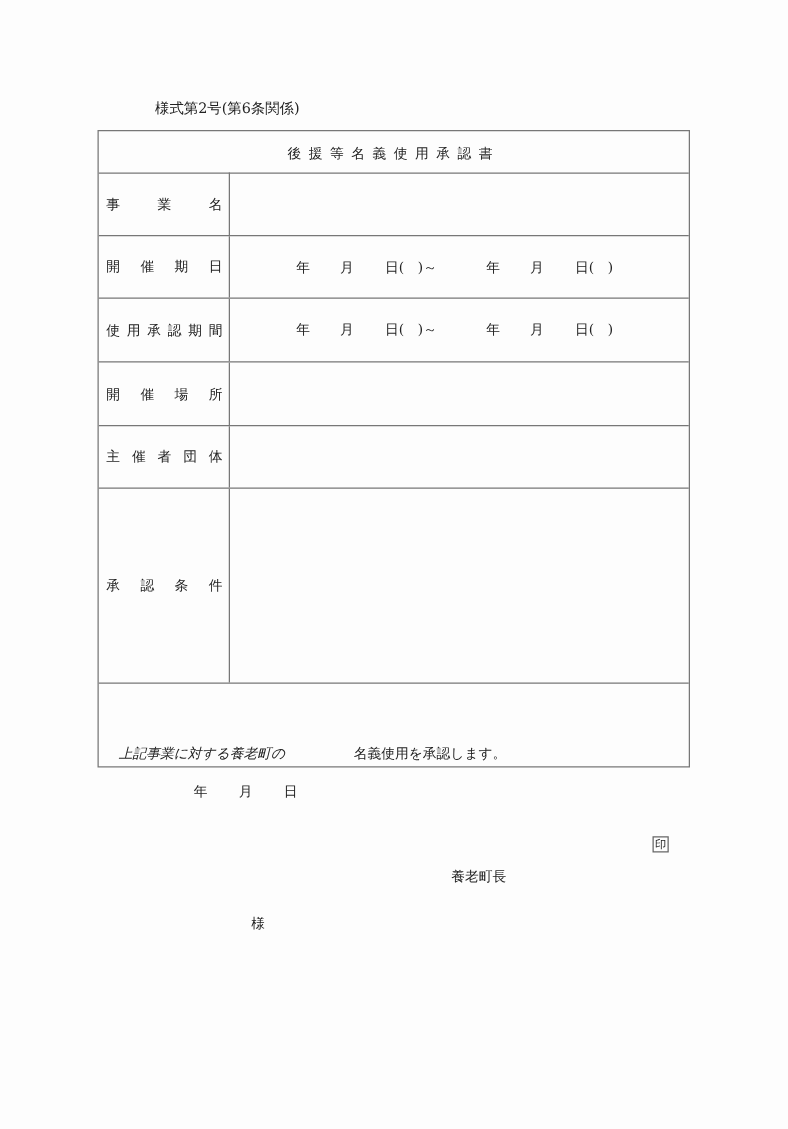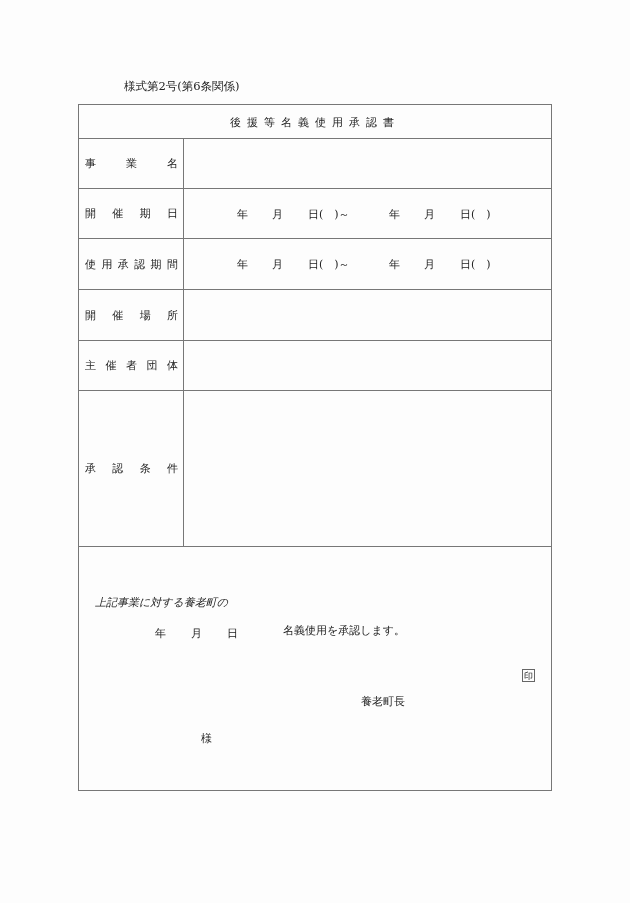--- a/index.html
+++ b/index.html
@@ -1,18 +1,18 @@
 <!DOCTYPE html>
 <html><head>
   <meta charset="utf-8">
   <style>
     html, body { margin: 0; padding: 0; background: #fdfdfd; }
     body { width: 630px; height: 903px; position: relative; font-family: "DejaVu Serif", "Liberation Serif", serif; color: #222; font-size: 11px; }
     .form-label { position: absolute; left: 79px; top: 79px; font-size: 11.5px; letter-spacing: 0px; margin-left: 45px; }
-    .frame { position: absolute; left: 78px; top: 104px; width: 474px; height: 687px; border: 1px solid #777; box-sizing: border-box; }
+    .frame { position: absolute; left: 78px; top: 104px; width: 474px; height: 510px; border: 1px solid #777; box-sizing: border-box; }
     .title { position: absolute; left: 0; top: 0; width: 100%; height: 33px; border-bottom: 1px solid #777; text-align: center; line-height: 35px; font-size: 11px; letter-spacing: 6px; }
     .row { position: absolute; left: 0; width: 100%; border-bottom: 1px solid #777; box-sizing: border-box; }
     .label { position: absolute; left: 0; top: 0; width: 105px; height: 100%; border-right: 1px solid #777; box-sizing: border-box; display: flex; align-items: center; justify-content: space-between; padding: 0 5px 0 6px; }
     .label span { display: inline-block; }
     .value { position: absolute; left: 105px; top: 0; right: 0; height: 100%; }
     .d { position: absolute; top: 50%; transform: translateY(-50%); }
     .abs { position: absolute; white-space: pre; }
     .seal { position: absolute; left: 522px; top: 669px; width: 13px; height: 13px; border: 1px solid #666; font-size: 9px; line-height: 13px; text-align: center; box-sizing: border-box; }
   </style>
 </head>
@@ -95,21 +95,21 @@
       <span>認</span>
       <span>条</span>
       <span>件</span>
     </div>
     <div class="value"></div>
   </div>
 </div>
 
 <div class="abs" style="left:95px;top:595px;font-style:italic;">上記事業に対する養老町の</div>
 <div class="abs" style="left:196px;top:593px;width:80px;height:16px;"></div>
-<div class="abs" style="left:283px;top:623px;">名義使用を承認します。</div>
+<div class="abs" style="left:283px;top:595px;">名義使用を承認します。</div>
 
 <div class="abs" style="left:155px;top:626px;">年</div>
 <div class="abs" style="left:191px;top:626px;">月</div>
 <div class="abs" style="left:227px;top:626px;">日</div>
 
 <div class="abs" style="left:361px;top:694px;">養老町長</div>
 <div class="seal">印</div>
 
 <div class="abs" style="left:201px;top:731px;">様</div>
 

